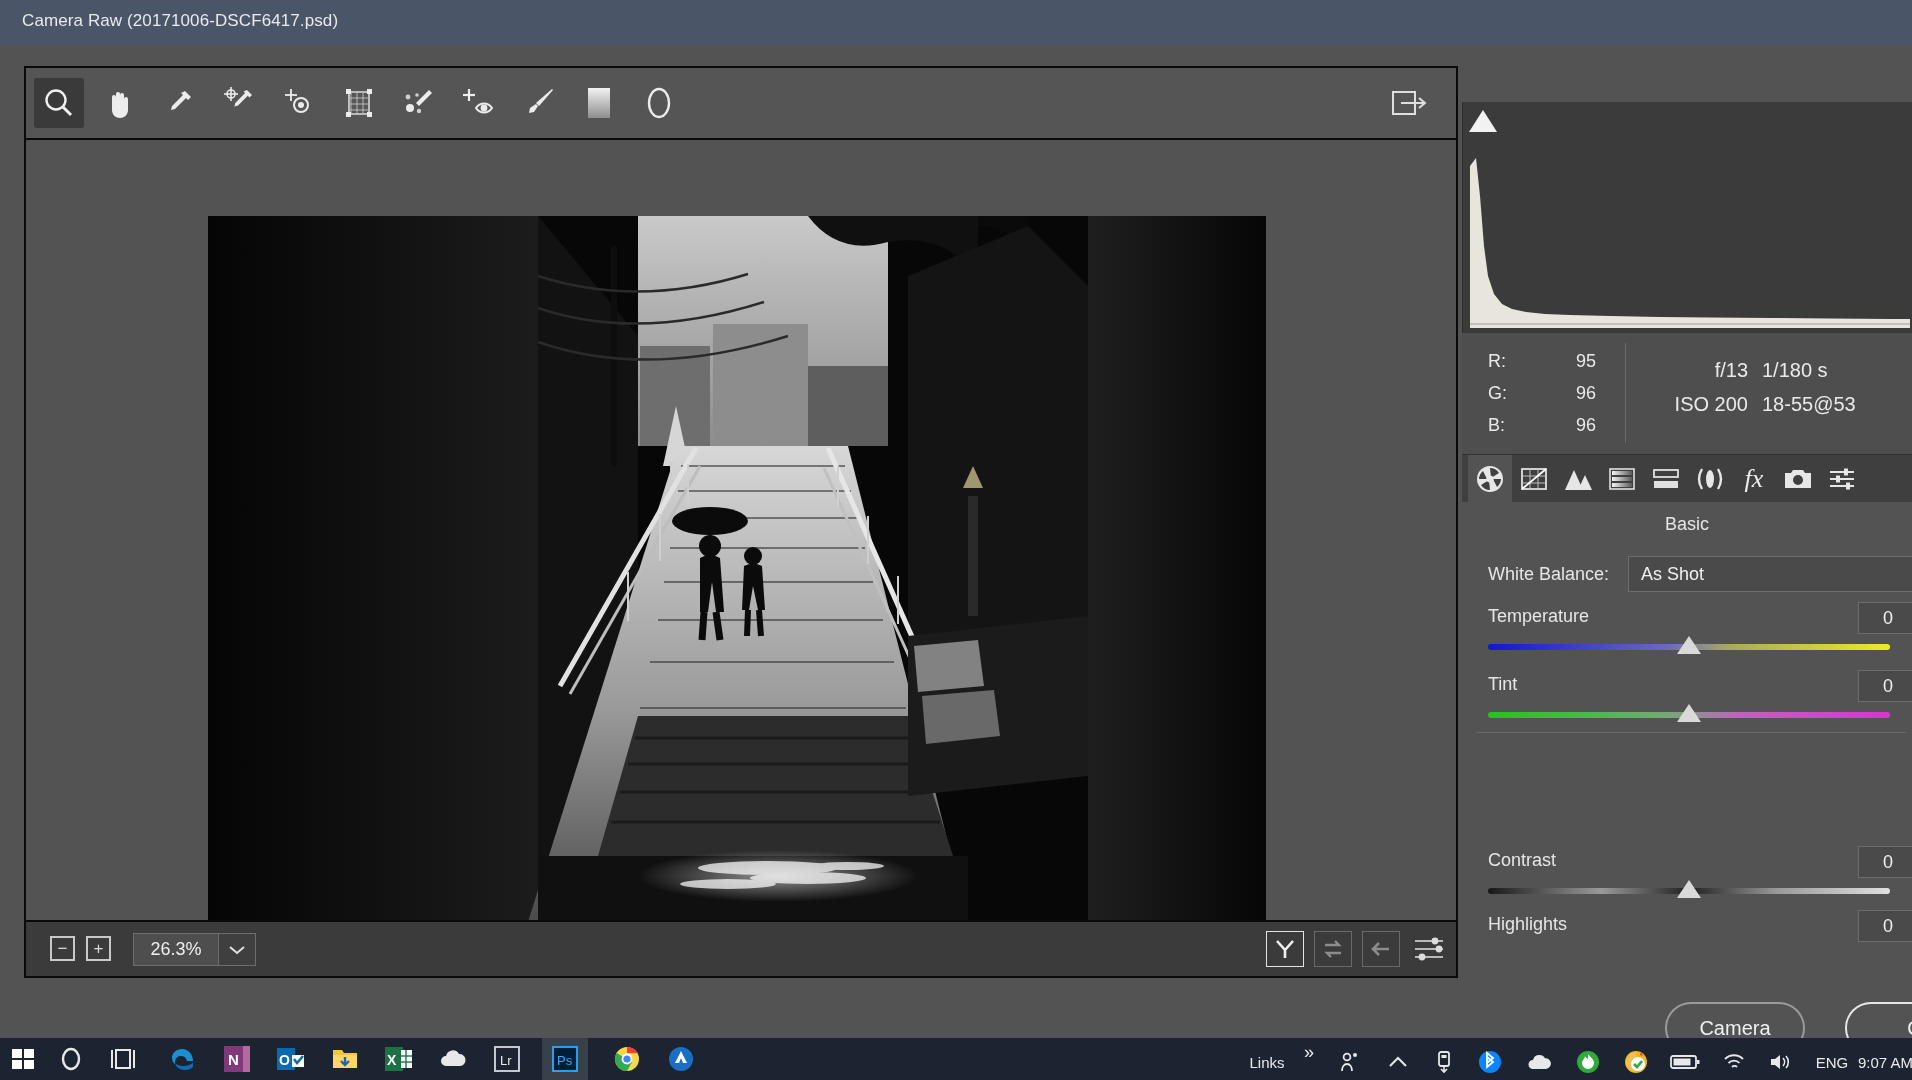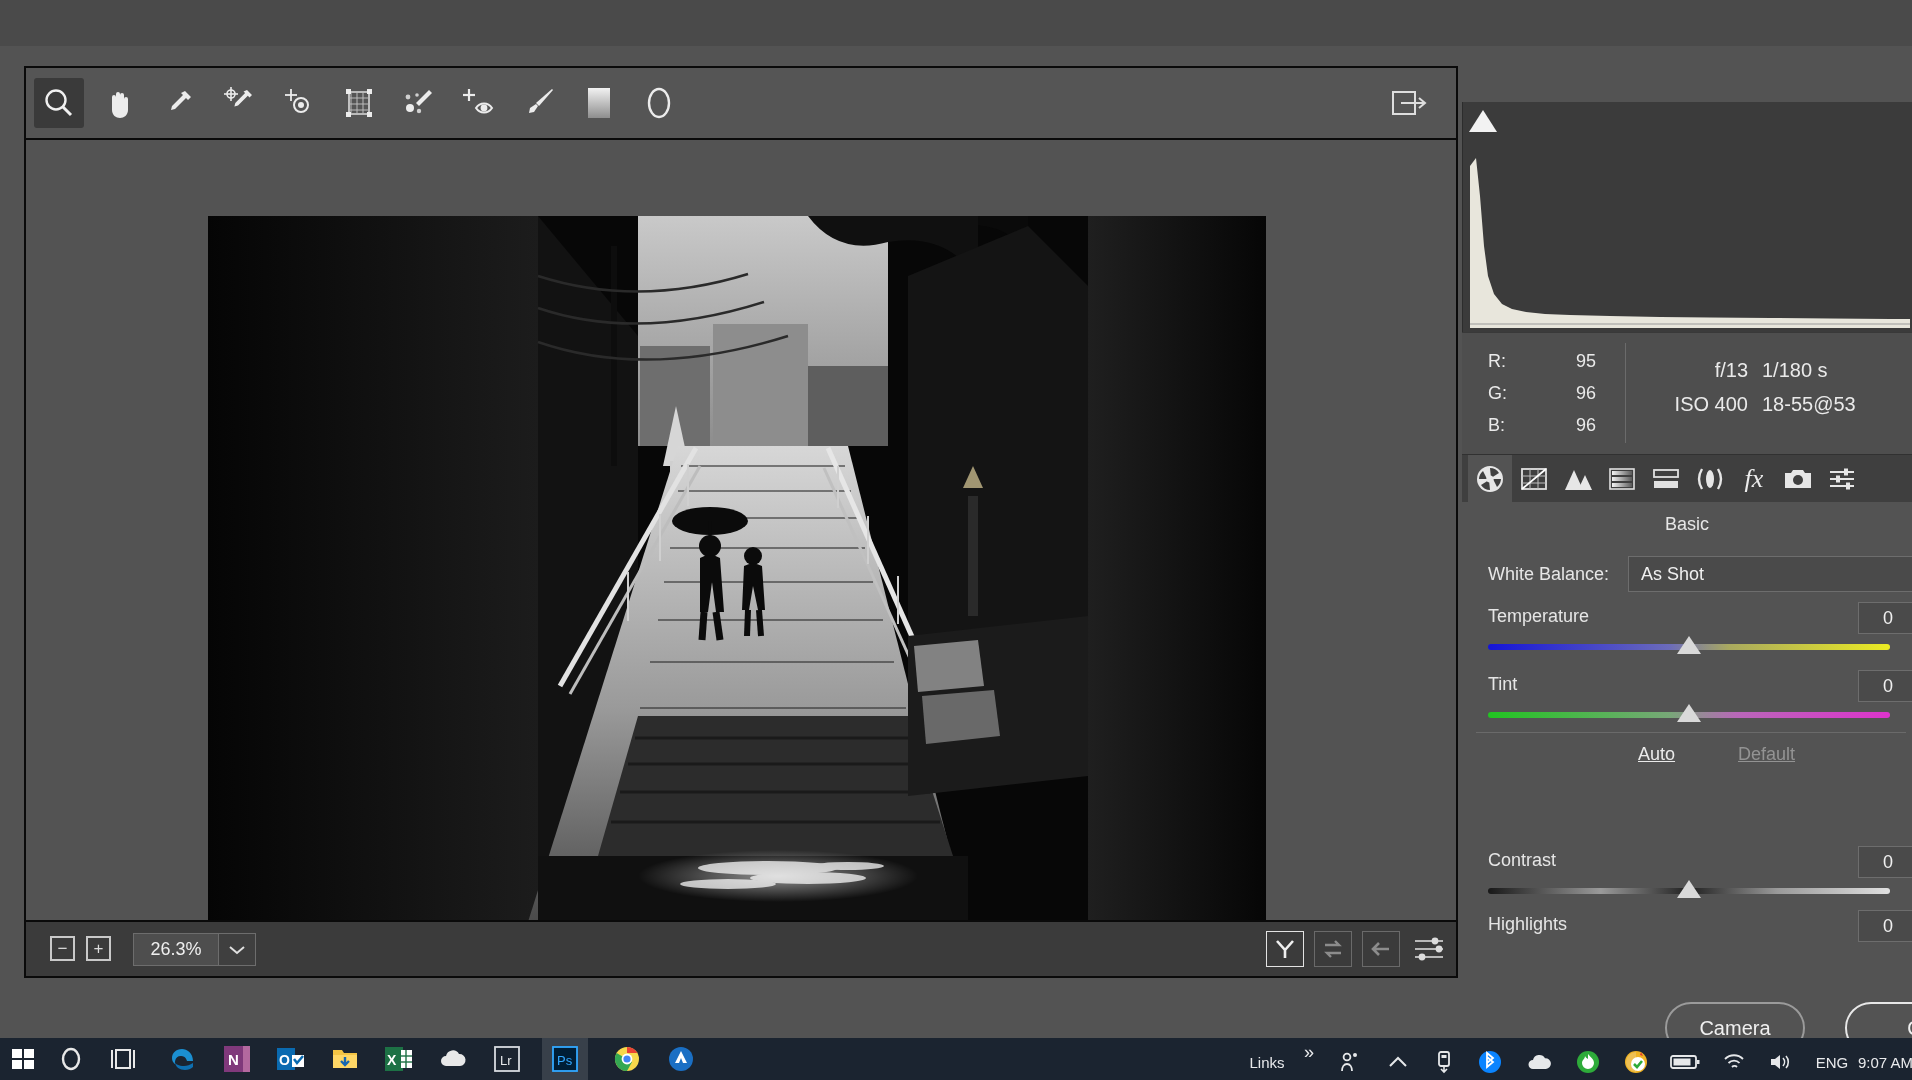--- a/index.html
+++ b/index.html
@@ -271,20 +271,23 @@
     position: absolute; top: 0; height: 48px;
     display: flex; align-items: center; justify-content: center;
     color: #e9eaec; font-size: 15px;
   }
 </style>
 </head>
 <body>
 
 <div id="acr-window">
 
+  <div id="acr-titlebar">
+    <div id="acr-title-text">Camera Raw (20171006-DSCF6417.psd)</div>
+  </div>
 
   <div id="acr-body">
 
     <div id="editor-pane">
 
       <div id="toolbar">
 
         <div class="tool active" style="left:8px">
           <svg width="34" height="34" viewBox="0 0 34 34">
               <circle cx="14" cy="14" r="9.5" fill="none" stroke="#f0f0f0" stroke-width="2.4"></circle>
@@ -575,21 +578,21 @@
             <span class="rgb-val">96</span>
           </div>
         </div>
         <div id="info-sep"></div>
         <div id="exif-block">
           <div class="exif-row">
             <span class="exif-a">f/13</span>
             <span class="exif-b">1/180 s</span>
           </div>
           <div class="exif-row">
-            <span class="exif-a">ISO 400</span>
+            <span class="exif-a">ISO 200</span>
             <span class="exif-b">18-55@53</span>
           </div>
         </div>
       </div>
 
       <div id="panel-tabs">
         <div class="ptab active" style="left:6px">
           <svg width="30" height="30" viewBox="0 0 30 30">
               <circle cx="15" cy="15" r="13" fill="#e6e6e6"></circle>
               <g fill="#3f3f3f">
@@ -687,24 +690,20 @@
 
         <div class="slider" style="top:128px">
           <span class="sl-label">Tint</span>
           <span class="sl-value">0</span>
           <div class="sl-track" style="background:linear-gradient(90deg,#21c421 0%,#77a877 45%,#b967b9 62%,#dd33cc 100%)"></div>
           <div class="sl-knob" style="left:201px"></div>
         </div>
 
         <div id="panel-divider"></div>
 
-        <div id="autodef" style="top:198px">
-          <span id="auto-link">Auto</span>
-          <span id="default-link">Default</span>
-        </div>
 
 
         <div class="slider" style="top:304px">
           <span class="sl-label">Contrast</span>
           <span class="sl-value">0</span>
           <div class="sl-track" style="background:linear-gradient(90deg,#181818 0%,#9a9a9a 28%,#202020 50%,#9a9a9a 72%,#e0e0e0 100%)"></div>
           <div class="sl-knob" style="left:201px"></div>
         </div>
 
         <div class="slider" style="top:368px">

